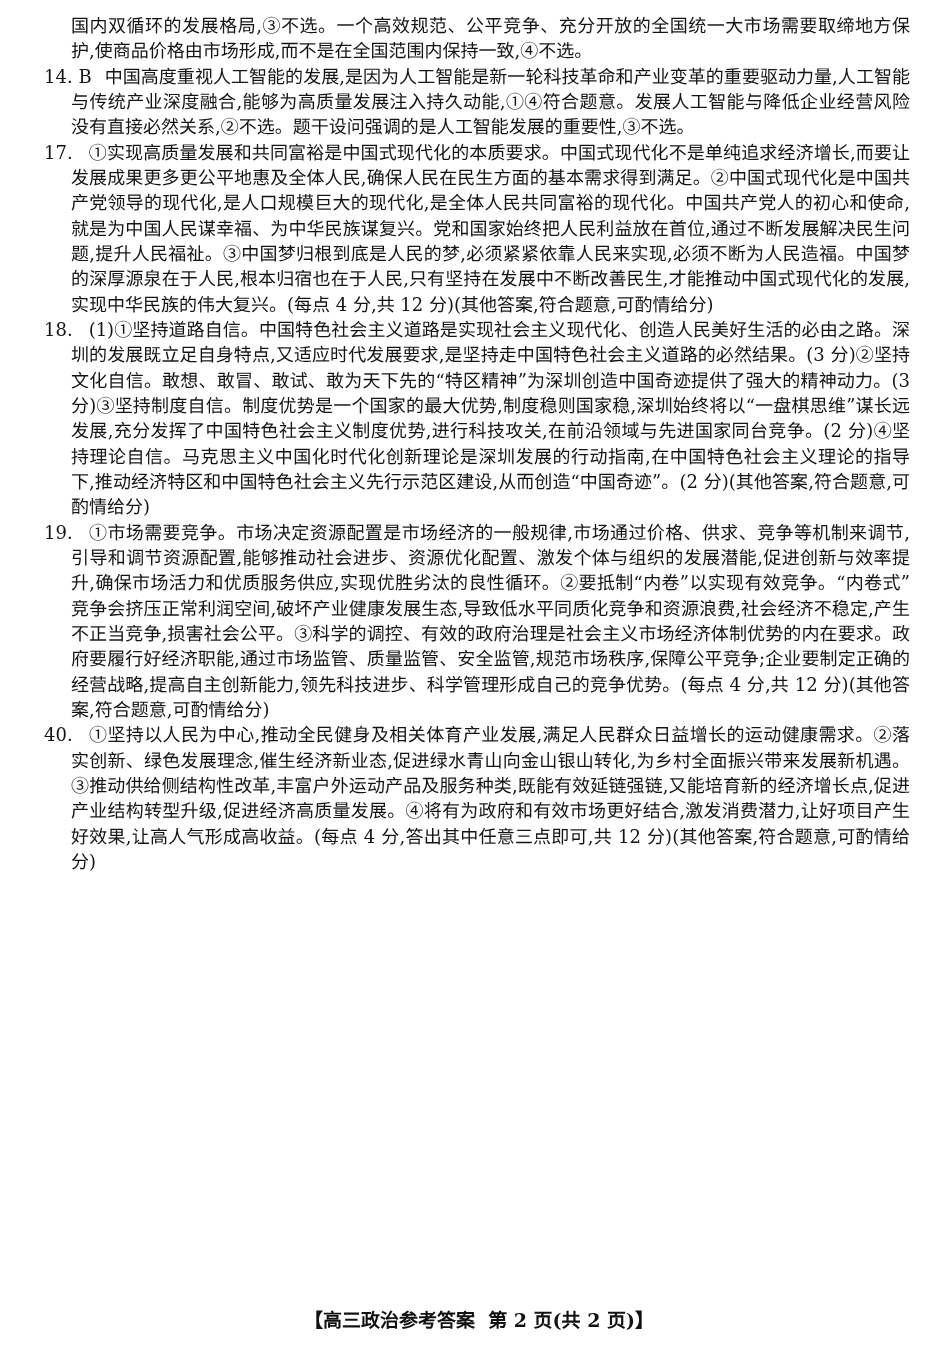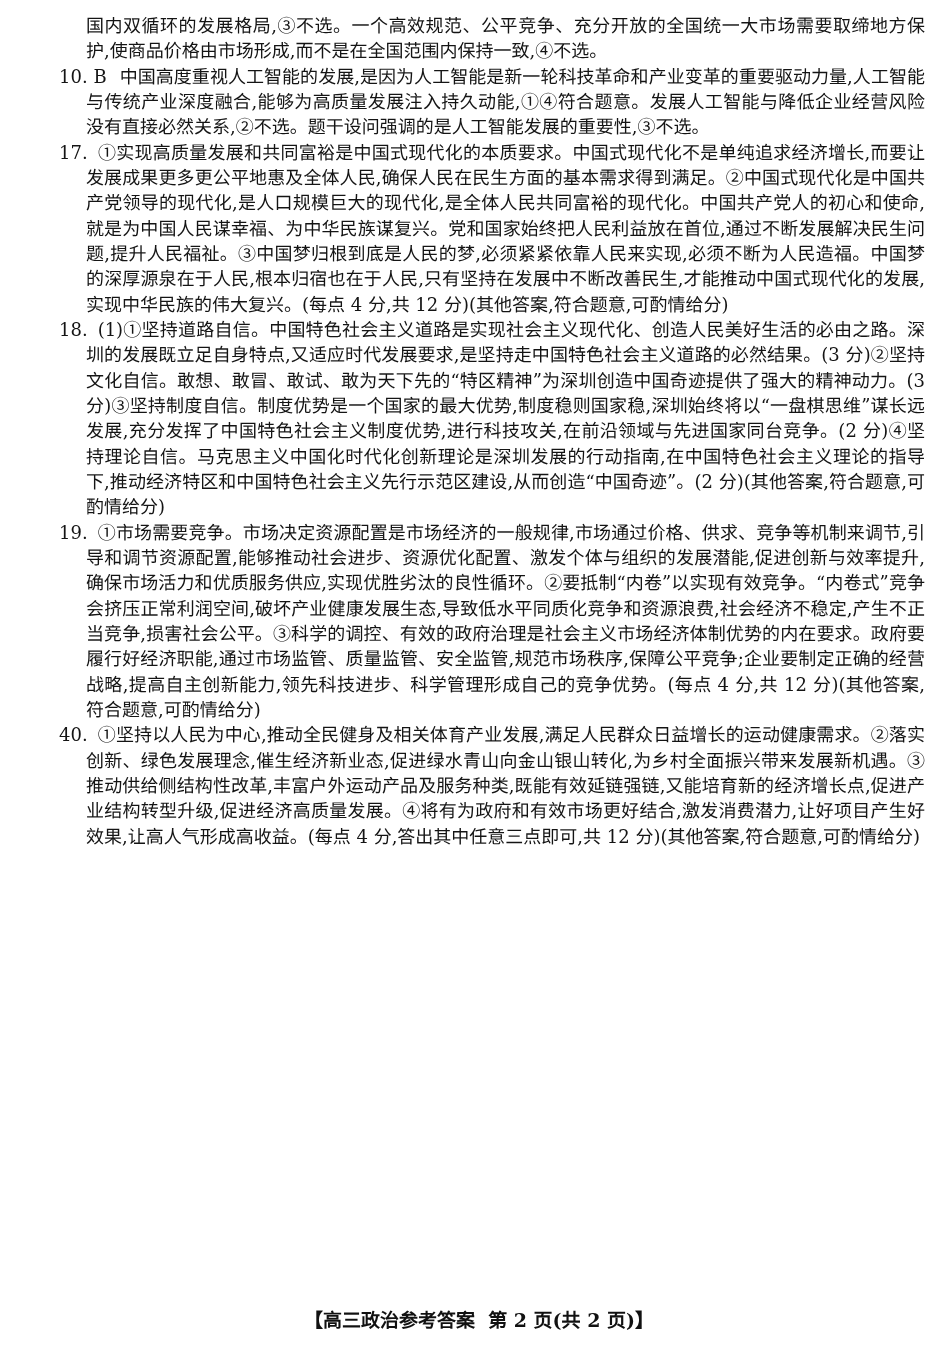--- a/index.html
+++ b/index.html
@@ -10,58 +10,58 @@
     font-family: "DejaVu Serif", "Liberation Serif", serif;
     color: #141414;
   }
   .page {
     position: absolute; inset: 0;
     background: #ffffff;
     overflow: hidden;
   }
   .content {
     position: absolute;
-    left: 59px; top: 13px;
+    left: 44px; top: 13px;
     width: 866px;
     font-size: 18px;
     line-height: 25.33px;
   }
   .para {
     text-align: justify;
     text-justify: inter-ideograph;
   }
   .para.item {
     padding-left: 27px;
     text-indent: -27px;
   }
   .para.flush {
     margin-left: 27px;
   }
-  .num { white-space: pre; margin-right: 10px; }
+  .num { white-space: pre; margin-right: 16px; }
   .num.choice { margin-right: 13px; }
   .footer {
     position: absolute;
     left: 8px; right: 0; top: 1305px;
     text-align: center;
     font-weight: bold;
     font-size: 19px;
     white-space: pre;
     color: #111111;
   }
 </style>
 </head>
 <body>
 
 <div class="page">
   <main class="content">
 
     <p class="para flush"><span>国内双循环的发展格局,③不选。一个高效规范、公平竞争、充分开放的全国统一大市场需要取缔地方保护,使商品价格由市场形成,而不是在全国范围内保持一致,④不选。</span></p>
 
 
-    <p class="para item"><span class="num choice">10. B</span><span>中国高度重视人工智能的发展,是因为人工智能是新一轮科技革命和产业变革的重要驱动力量,人工智能与传统产业深度融合,能够为高质量发展注入持久动能,①④符合题意。发展人工智能与降低企业经营风险没有直接必然关系,②不选。题干设问强调的是人工智能发展的重要性,③不选。</span></p>
+    <p class="para item"><span class="num choice">14. B</span><span>中国高度重视人工智能的发展,是因为人工智能是新一轮科技革命和产业变革的重要驱动力量,人工智能与传统产业深度融合,能够为高质量发展注入持久动能,①④符合题意。发展人工智能与降低企业经营风险没有直接必然关系,②不选。题干设问强调的是人工智能发展的重要性,③不选。</span></p>
 
 
 
     <p class="para item"><span class="num">17.</span><span>①实现高质量发展和共同富裕是中国式现代化的本质要求。中国式现代化不是单纯追求经济增长,而要让发展成果更多更公平地惠及全体人民,确保人民在民生方面的基本需求得到满足。②中国式现代化是中国共产党领导的现代化,是人口规模巨大的现代化,是全体人民共同富裕的现代化。中国共产党人的初心和使命,就是为中国人民谋幸福、为中华民族谋复兴。党和国家始终把人民利益放在首位,通过不断发展解决民生问题,提升人民福祉。③中国梦归根到底是人民的梦,必须紧紧依靠人民来实现,必须不断为人民造福。中国梦的深厚源泉在于人民,根本归宿也在于人民,只有坚持在发展中不断改善民生,才能推动中国式现代化的发展,实现中华民族的伟大复兴。(每点 4 分,共 12 分)(其他答案,符合题意,可酌情给分)</span></p>
 
     <p class="para item"><span class="num">18.</span><span>(1)①坚持道路自信。中国特色社会主义道路是实现社会主义现代化、创造人民美好生活的必由之路。深圳的发展既立足自身特点,又适应时代发展要求,是坚持走中国特色社会主义道路的必然结果。(3 分)②坚持文化自信。敢想、敢冒、敢试、敢为天下先的“特区精神”为深圳创造中国奇迹提供了强大的精神动力。(3 分)③坚持制度自信。制度优势是一个国家的最大优势,制度稳则国家稳,深圳始终将以“一盘棋思维”谋长远发展,充分发挥了中国特色社会主义制度优势,进行科技攻关,在前沿领域与先进国家同台竞争。(2 分)④坚持理论自信。马克思主义中国化时代化创新理论是深圳发展的行动指南,在中国特色社会主义理论的指导下,推动经济特区和中国特色社会主义先行示范区建设,从而创造“中国奇迹”。(2 分)(其他答案,符合题意,可酌情给分)</span></p>
 
 
     <p class="para item"><span class="num">19.</span><span>①市场需要竞争。市场决定资源配置是市场经济的一般规律,市场通过价格、供求、竞争等机制来调节,引导和调节资源配置,能够推动社会进步、资源优化配置、激发个体与组织的发展潜能,促进创新与效率提升,确保市场活力和优质服务供应,实现优胜劣汰的良性循环。②要抵制“内卷”以实现有效竞争。“内卷式”竞争会挤压正常利润空间,破坏产业健康发展生态,导致低水平同质化竞争和资源浪费,社会经济不稳定,产生不正当竞争,损害社会公平。③科学的调控、有效的政府治理是社会主义市场经济体制优势的内在要求。政府要履行好经济职能,通过市场监管、质量监管、安全监管,规范市场秩序,保障公平竞争;企业要制定正确的经营战略,提高自主创新能力,领先科技进步、科学管理形成自己的竞争优势。(每点 4 分,共 12 分)(其他答案,符合题意,可酌情给分)</span></p>
 

